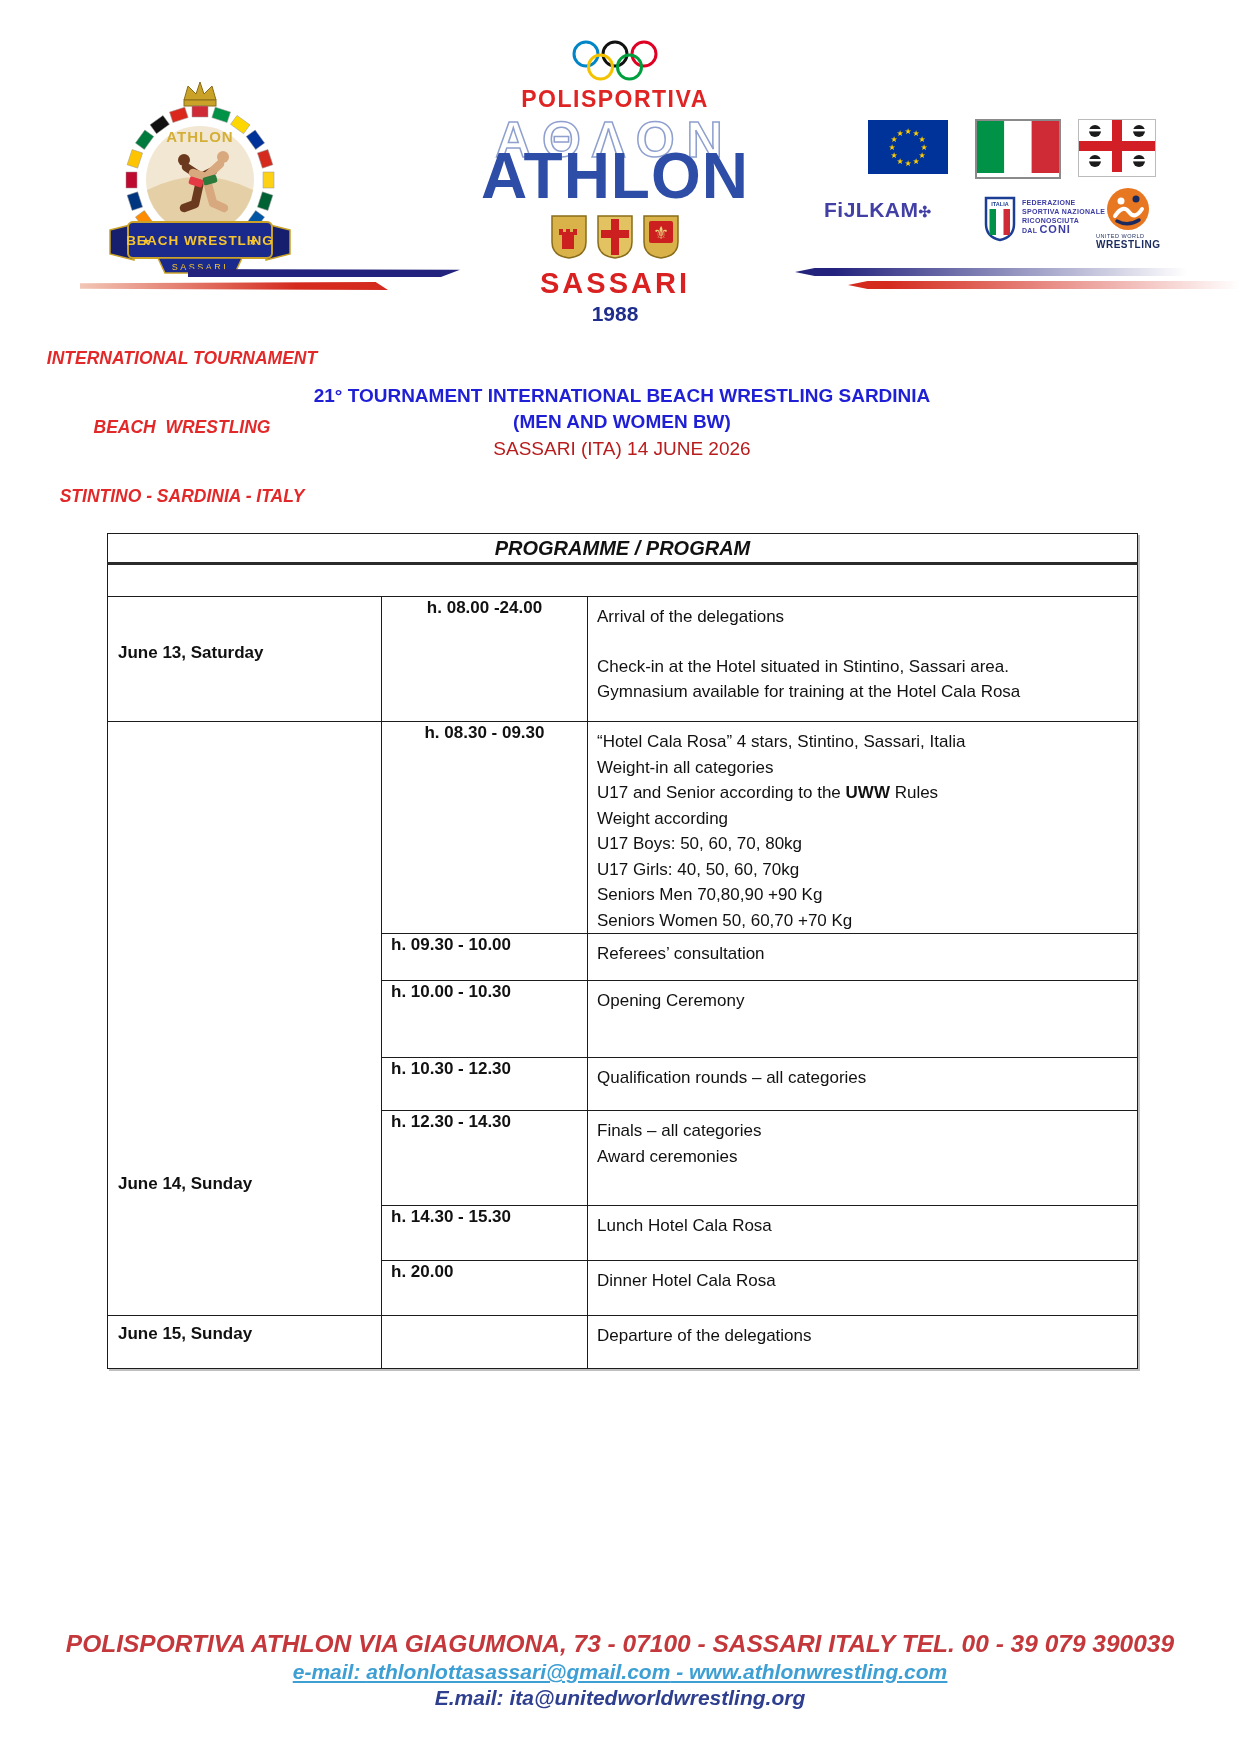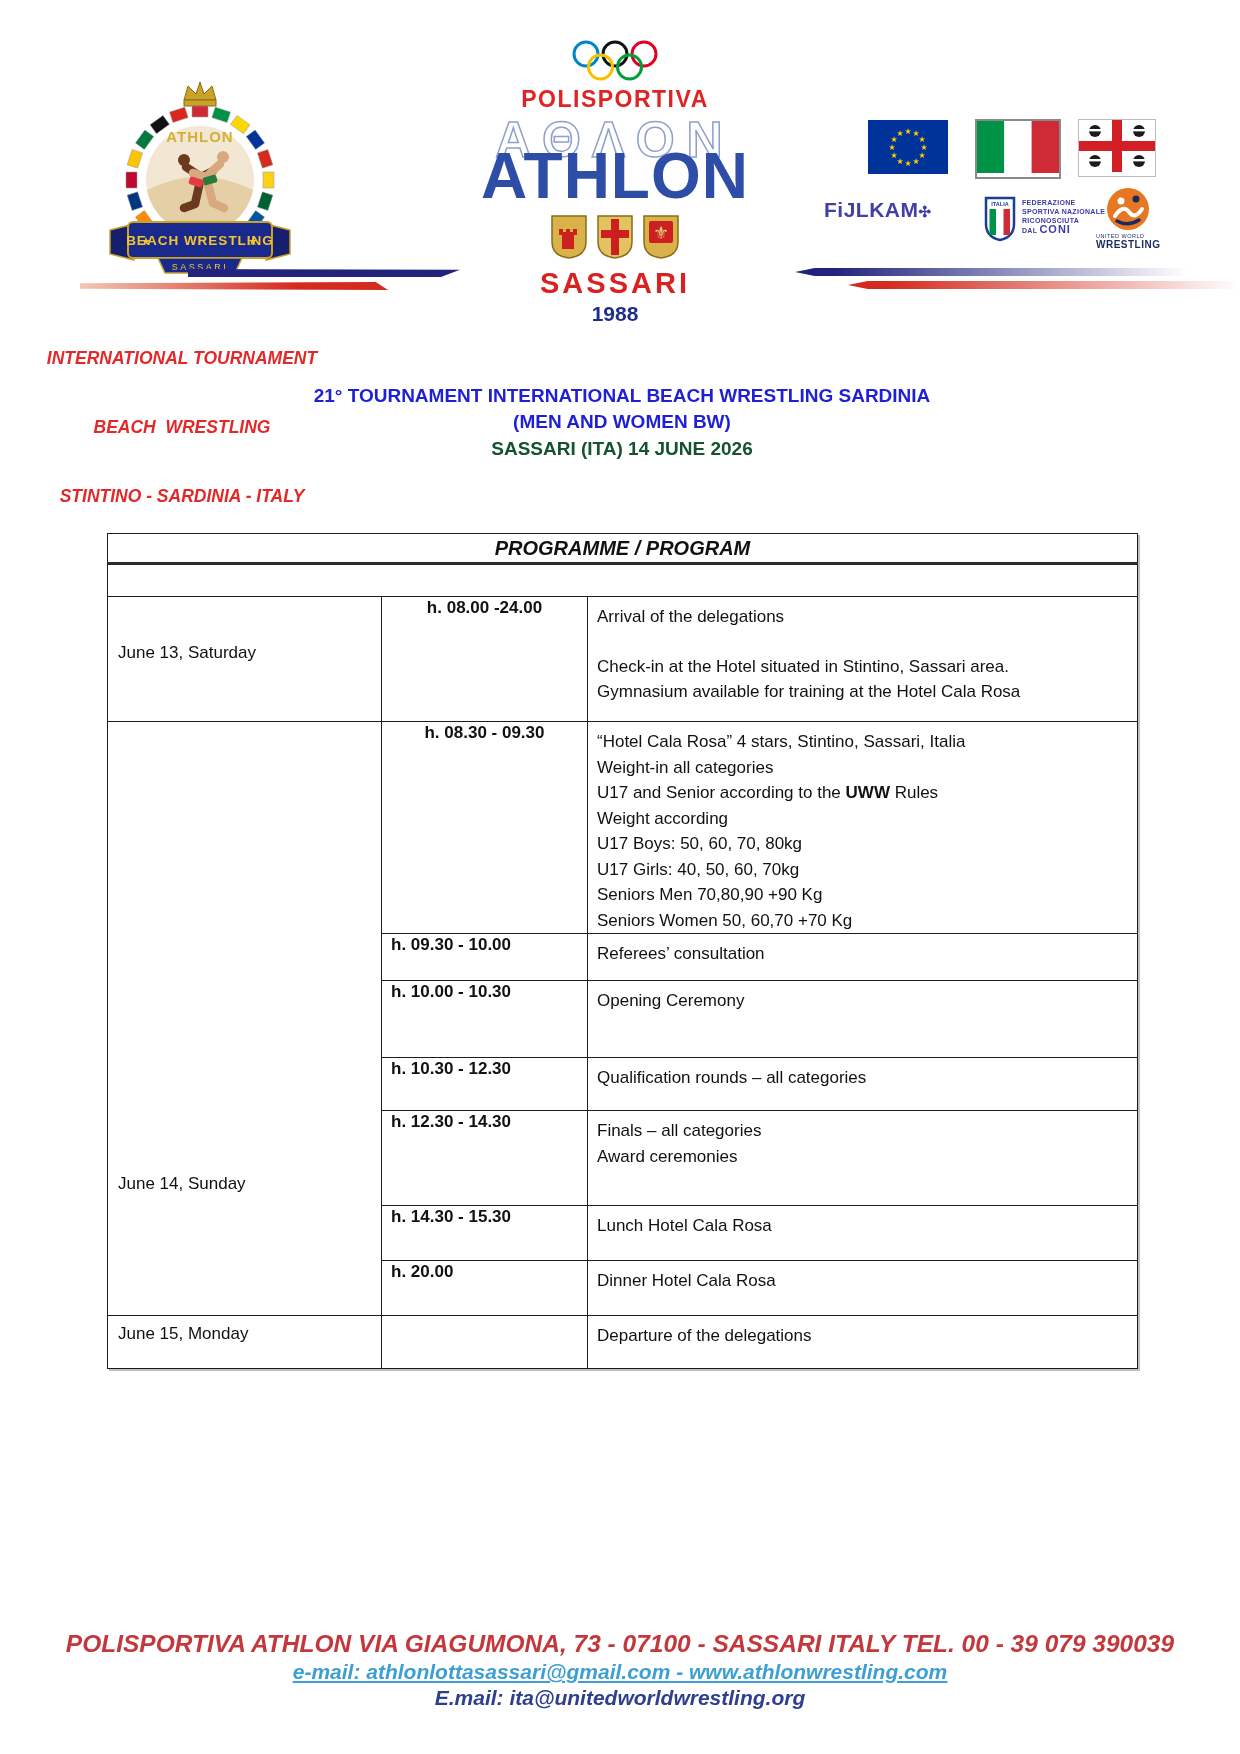--- a/index.html
+++ b/index.html
@@ -48,30 +48,30 @@
   .coni-text .big { font-size:11px; letter-spacing:1px; }
   .uww-box { left:1096px; top:186px; width:64px; }
   .uww-t1 { font-size:5.5px; color:#1B2A5E; letter-spacing:.5px; margin-top:1px; }
   .uww-t2 { font-size:10px; font-weight:bold; color:#1B2A5E; letter-spacing:.5px; }
 
   
   .title-block { left:107px; top:384px; width:1030px; text-align:center; }
   .title-1 { color:#1F1FD6; font-weight:bold; font-size:19px; line-height:24px; }
   .title-2 { color:#E01B1B; font-weight:bold; font-size:29px; line-height:40px; }
   .title-3 { color:#1F1FD6; font-weight:bold; font-size:19px; line-height:27px; }
-  .title-4 { color:#14532d; font-weight:bold; font-size:19px; line-height:27px; }
+  .title-4 { color:#b91c1c; font-weight:normal; font-size:19px; line-height:27px; }
 
   
   .program { left:107px; top:533px; width:1030px; border-collapse:collapse; table-layout:fixed;
              box-shadow:2px 2px 0 rgba(140,140,140,.55); }
   .program td { border:1px solid #1c1c1c; vertical-align:top; font-size:17px; }
   .program tr.hdr td { border-bottom:3px solid #2b2b2b; height:30px; text-align:center;
                        font-style:italic; font-weight:bold; font-size:20px; vertical-align:middle; }
   .program tr.blank td { height:33px; }
-  td.date { font-weight:normal; padding-left:10px; }
+  td.date { font-weight:bold; padding-left:10px; }
   td.time { font-weight:bold; padding-top:1px; }
   .t-center { text-align:center; }
   .t-left { padding-left:9px; }
   td.desc { padding:7px 10px 0 9px; line-height:25.5px; }
   .spacer { height:24px; }
   .b { font-weight:bold; }
 
   
   .footer { left:0; top:1629px; width:1240px; text-align:center; }
   .f-address { color:#C4383C; font-weight:bold; font-style:italic; font-size:24.5px; line-height:30px; }
@@ -330,21 +330,21 @@
   <tr style="height:55px;">
     <td class="time t-left">h. 14.30 - 15.30</td>
     <td class="desc">Lunch Hotel Cala Rosa</td>
   </tr>
   <tr style="height:55px;">
     <td class="time t-left">h. 20.00</td>
     <td class="desc">Dinner Hotel Cala Rosa</td>
   </tr>
 
   <tr style="height:53px;">
-    <td class="date" style="padding-top:8px;">June 15, Monday</td>
+    <td class="date" style="padding-top:8px;">June 15, Sunday</td>
     <td class="time t-left"></td>
     <td class="desc">Departure of the delegations</td>
   </tr>
   </tbody>
 </table>
 
 <div class="abs footer">
   <div class="f-address">POLISPORTIVA ATHLON VIA GIAGUMONA, 73  -  07100  -  SASSARI ITALY TEL. 00 - 39 079 390039</div>
   <div class="f-emails">
     <span>e-mail: </span><a>athlonlottasassari@gmail.com</a><span>  -  </span><a>www.athlonwrestling.com</a>

